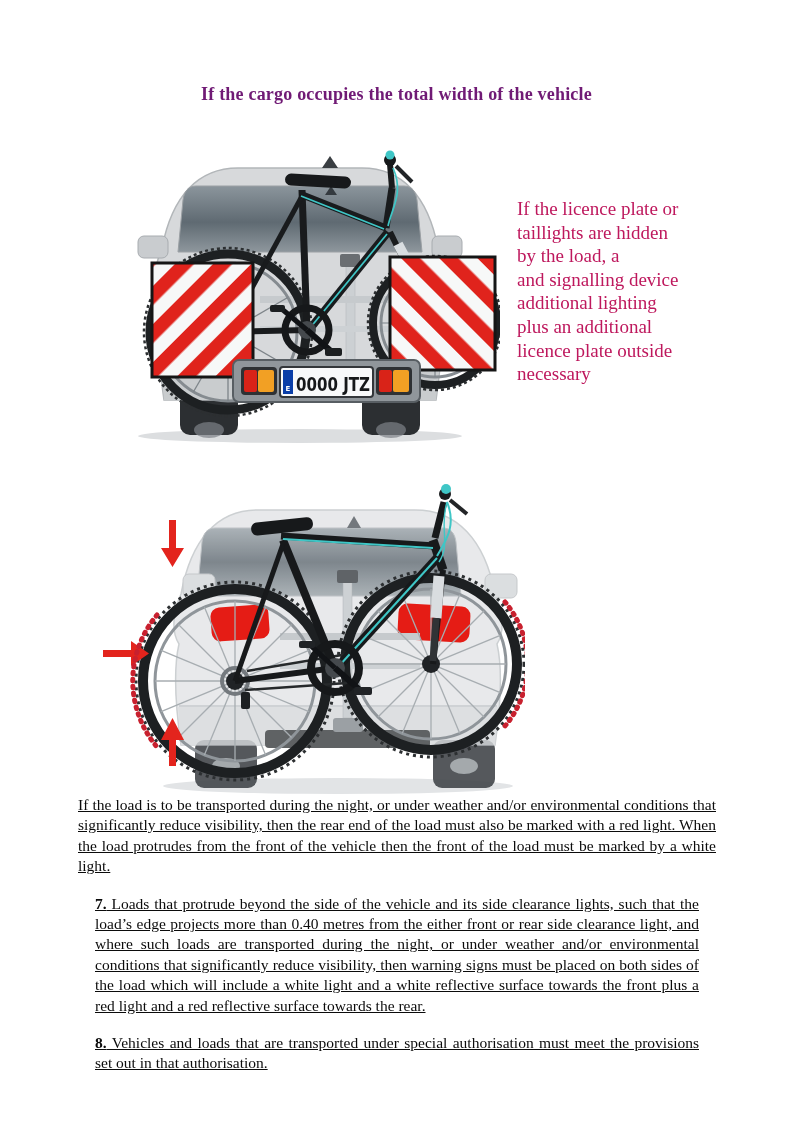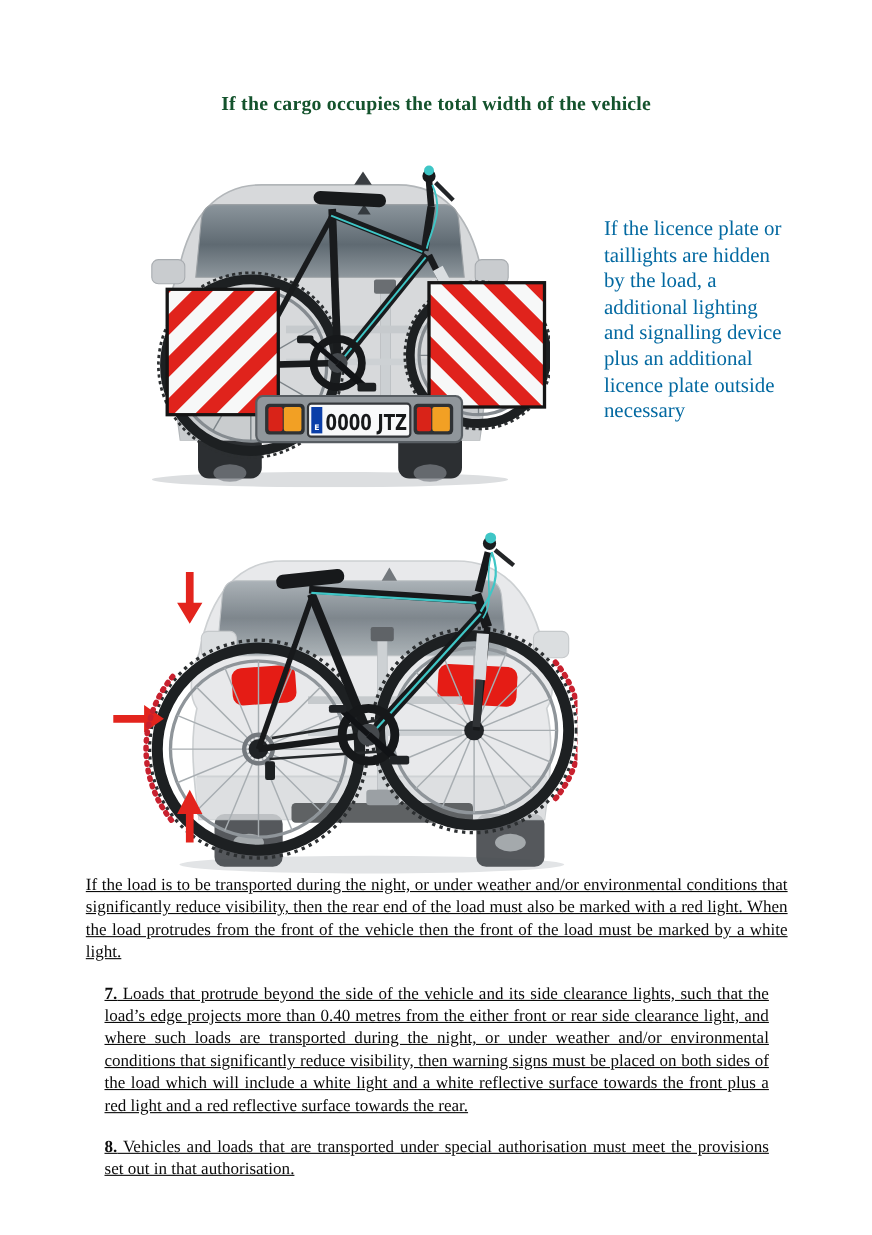--- a/index.html
+++ b/index.html
@@ -1,23 +1,23 @@
 <!DOCTYPE html>
 <html><head>
 <meta charset="utf-8">
 <style>
   html,body{margin:0;padding:0;background:#ffffff;}
   body{width:793px;height:1123px;position:relative;font-family:"Liberation Serif","DejaVu Serif",serif;color:#0b0b0b;}
   .page{position:absolute;left:0;top:0;width:793px;height:1123px;background:#fff;overflow:hidden;}
   .title{position:absolute;top:84px;left:0;width:100%;margin:0;text-align:center;
-         font-size:18px;font-weight:bold;letter-spacing:.2px;color:#14532d;}
+         font-size:18px;font-weight:bold;letter-spacing:.2px;color:#701a75;}
   figure{margin:0;padding:0;}
   .fig1{position:absolute;left:100px;top:148px;width:400px;height:295px;}
   .fig2{position:absolute;left:95px;top:478px;width:430px;height:330px;}
-  .callout{position:absolute;color:#0369a1;margin-left:32px;}
+  .callout{position:absolute;color:#be185d;}
   .callout1{left:517px;top:197px;width:205px;font-size:19px;line-height:23.6px;}
   .callout2{left:531px;top:524px;width:215px;font-size:20px;line-height:24.6px;}
   .bodytext{position:absolute;left:78px;top:795px;width:638px;font-size:15.5px;line-height:20.4px;text-align:justify;text-decoration:underline;}
   .bodytext p{margin:0 0 14px 0;}
   .bodytext p.nogap{margin:17px;}
   .bodytext b{font-weight:bold;}
   svg{display:block;}
 </style>
 </head>
 <body>
@@ -159,22 +159,22 @@
           <text x="233" y="243" font-family="DejaVu Sans, sans-serif" font-size="20" font-weight="bold" fill="#16181a" text-anchor="middle" textLength="74" lengthAdjust="spacingAndGlyphs">0000 JTZ</text>
         </g>
       </g>
     </svg>
   </figure>
 
   <div class="callout callout1">
     <div>If the licence plate or</div>
     <div>taillights are hidden</div>
     <div>by the load, a</div>
+    <div>and signalling device</div>
     <div>additional lighting</div>
-    <div>and signalling device</div>
     <div>plus an additional</div>
     <div>licence plate outside</div>
     <div>necessary</div>
   </div>
 
   <figure class="fig2">
     <svg width="430" height="330" viewBox="0 0 430 330">
 
       <ellipse cx="243" cy="308" rx="175" ry="8" fill="#e2e4e6"></ellipse>
 

